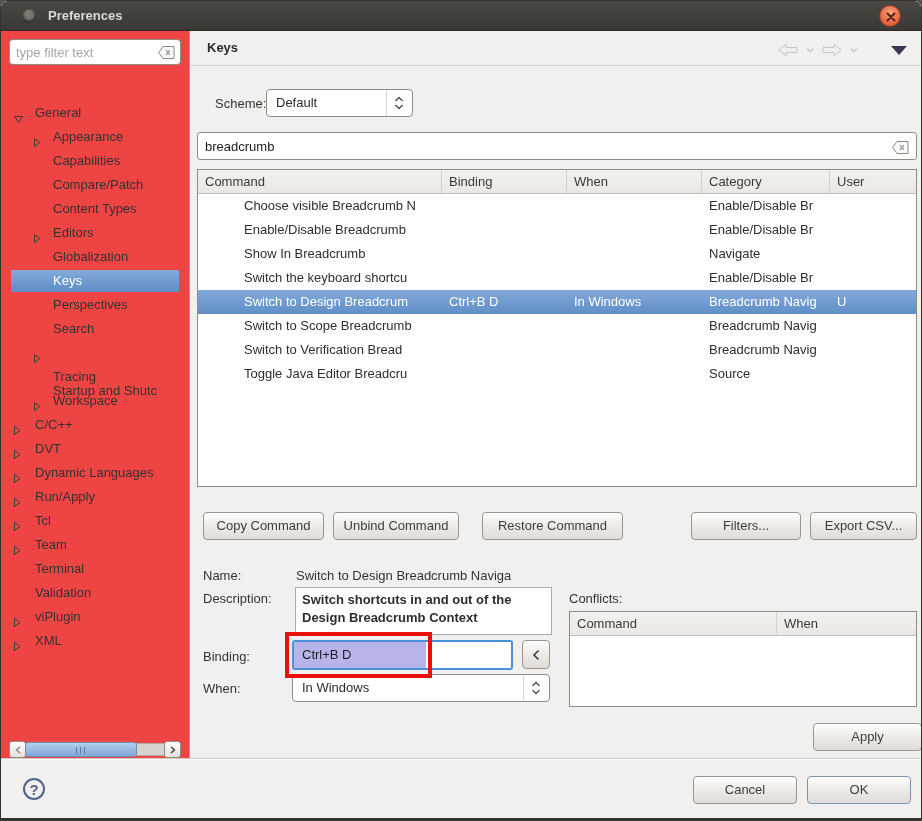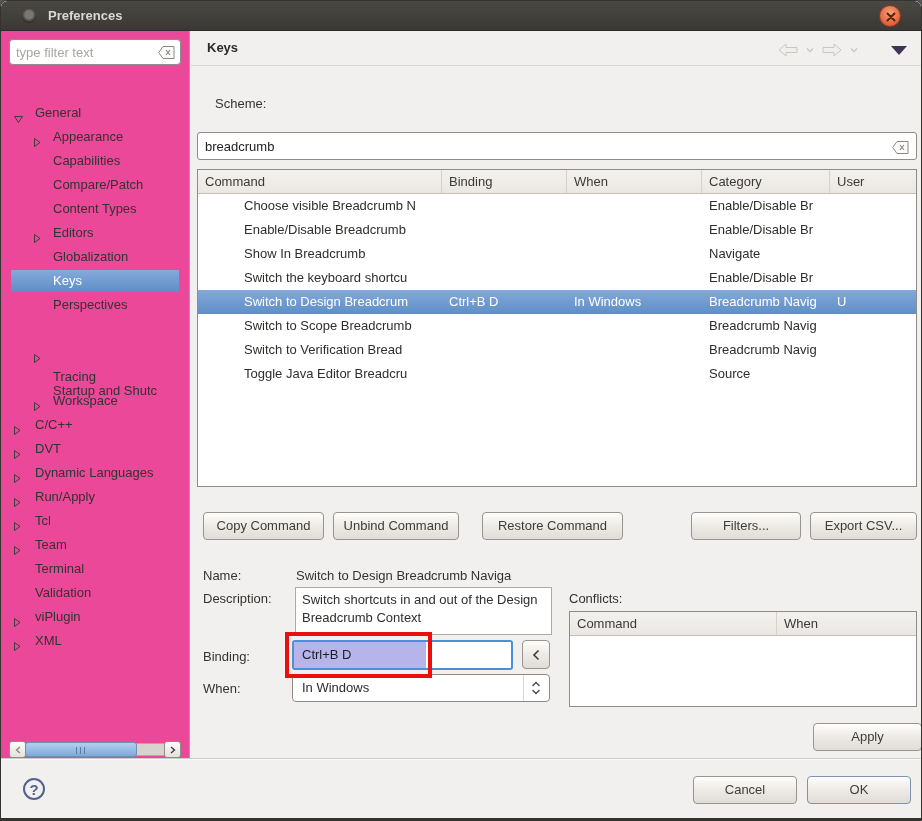--- a/index.html
+++ b/index.html
@@ -15,21 +15,21 @@
               border-radius:6px 6px 0 0; }
   .win-icon { position:absolute; left:21px; top:8px; width:14px; height:14px; border-radius:50%;
               background:radial-gradient(circle at 50% 40%, #7a7770 0 35%, #2e2d2a 70%); }
   .win-title { position:absolute; left:47px; top:0; line-height:29px; color:#dcd9d4; font-weight:bold; }
   .close-btn { position:absolute; right:20px; top:4px; width:22px; height:22px; border-radius:50%;
                background:radial-gradient(circle at 50% 35%, #f5a477, #e2603c 70%, #c84b2a);
                border:1px solid #8f3a20; cursor:default; }
   .close-btn svg { position:absolute; left:5px; top:5px; }
 
   
-  .sidebar { position:absolute; left:0; top:30px; width:189px; height:727px; background:#ec4899;
+  .sidebar { position:absolute; left:0; top:30px; width:189px; height:727px; background:#ef4444;
              border-right:1px solid #a29f9a; }
   .filter-box { position:absolute; left:8px; top:8px; width:172px; height:26px; background:#fff;
                 border:1px solid #8f8c87; border-radius:4px; }
   .filter-box input { position:absolute; left:6px; top:1px; width:140px; height:22px; border:none; outline:none;
                       font:13px "Liberation Sans","DejaVu Sans",sans-serif; color:#2f2f2f; background:transparent; }
   .filter-box input::placeholder { color:#a9a6a1; }
   .clear-icon { position:absolute; right:5px; top:6px; }
 
   .tree { position:absolute; left:0; top:32px; width:189px; height:676px; }
   .tree-item { position:absolute; left:0; width:189px; height:24px; line-height:24px; }
@@ -88,21 +88,21 @@
   .trow.selected .tcell { color:#ffffff; }
 
   
   .btn { position:absolute; height:28px; background:linear-gradient(#fefefd,#efece8 45%,#e0ddd8);
          border:1px solid #98958e; border-radius:4px; text-align:center; line-height:26px;
          color:#3d3d3b; box-shadow:inset 0 1px 0 #fff; }
   .btn.ok-focus { border-color:#7b94af; }
 
   
   .desc-box { position:absolute; left:294px; top:586px; width:257px; height:48px; background:#fff;
-              border:1px solid #aeaba6; padding:3px 6px; line-height:18px; color:#2e2e2c; overflow:hidden; }
+              border:1px solid #aeaba6; padding:3px 6px; line-height:18px; color:#2e2e2c; overflow:hidden;font-weight:bold; }
   .conflicts-table { position:absolute; left:568px; top:610px; width:348px; height:96px; background:#fff;
                      border:1px solid #8f8c87; }
   .conflicts-table .hcell.c-cmd { width:207px; } .conflicts-table .hcell.c-when { width:139px; }
 
   .binding-field { position:absolute; left:291px; top:639px; width:221px; height:30px; background:#fff;
                    border:2px solid #4a90d9; border-radius:3px; overflow:hidden; }
   .binding-selection { position:absolute; left:0; top:0; bottom:0; width:132px; background:#b7b4e9; }
   .binding-text { position:absolute; left:8px; top:0; line-height:26px; color:#1e1e28; }
   .annotation-rect { position:absolute; left:284px; top:631px; width:147px; height:46px;
                      border:4px solid #e90f0c; pointer-events:none; z-index:30; }
@@ -171,20 +171,23 @@
           <span class="tree-label" style="left: 52px;">Editors</span>
         </div>
         <div class="tree-item" style="top: 182px;">
           <span class="tree-label" style="left: 52px;">Globalization</span>
         </div>
         <div class="tree-item selected" style="top: 206px;">
           <span class="tree-label" style="left: 52px;">Keys</span>
         </div>
         <div class="tree-item" style="top: 230px;">
           <span class="tree-label" style="left: 52px;">Perspectives</span>
+        </div>
+        <div class="tree-item" style="top: 254px;">
+          <span class="tree-label" style="left: 52px;">Search</span>
         </div>
         <div class="tree-item" style="top: 278px;">
           <span class="tree-arrow" style="left: 32px;"><svg width="9" height="11" viewBox="0 0 9 11">
               <path d="M1.5 1.5 L7 5.5 L1.5 9.5 Z" fill="none" stroke="#3d3d3b"></path>
             </svg></span>
           <span class="tree-label" style="left: 52px; margin-top: 38px;">Startup and Shutc</span>
         </div>
         <div class="tree-item" style="top: 302px;">
           <span class="tree-label" style="left: 52px;">Tracing</span>
         </div>
@@ -282,20 +285,29 @@
       <svg width="8" height="6" viewBox="0 0 8 6">
         <path d="M1 1.5 L4 4.5 L7 1.5" fill="none" stroke="#c9c6c1" stroke-width="1.3"></path>
       </svg>
       <svg width="20" height="11" viewBox="0 0 20 11" style="margin-left:24px;">
         <path d="M2 1 H18 L10 10 Z" fill="#3e3554"></path>
       </svg>
     </span>
   </div>
 
   <span class="label" style="left:202px; top:95px;margin-left:12px;">Scheme:</span>
+  <div class="combo" style="left:265px; top:88px; width:147px; height:28px;">
+    <span class="combo-text">Default</span>
+    <span class="spinner">
+      <svg width="10" height="14" viewBox="0 0 10 14">
+        <path d="M1.5 5 L5 1.5 L8.5 5" fill="none" stroke="#4d4d4a" stroke-width="1.4"></path>
+        <path d="M1.5 9 L5 12.5 L8.5 9" fill="none" stroke="#4d4d4a" stroke-width="1.4"></path>
+      </svg>
+    </span>
+  </div>
 
   <div class="search-field">
     <input value="breadcrumb" style="">
     <span class="clear-icon">
       <svg width="17" height="13" viewBox="0 0 17 13">
         <path d="M5 .5 h11 v12 H5 L.7 6.5 Z" fill="#fcfbfa" stroke="#8b8884"></path>
         <path d="M8 4 l4 5 M12 4 l-4 5" stroke="#8b8884" stroke-width="1.2"></path>
       </svg>
     </span>
   </div>

